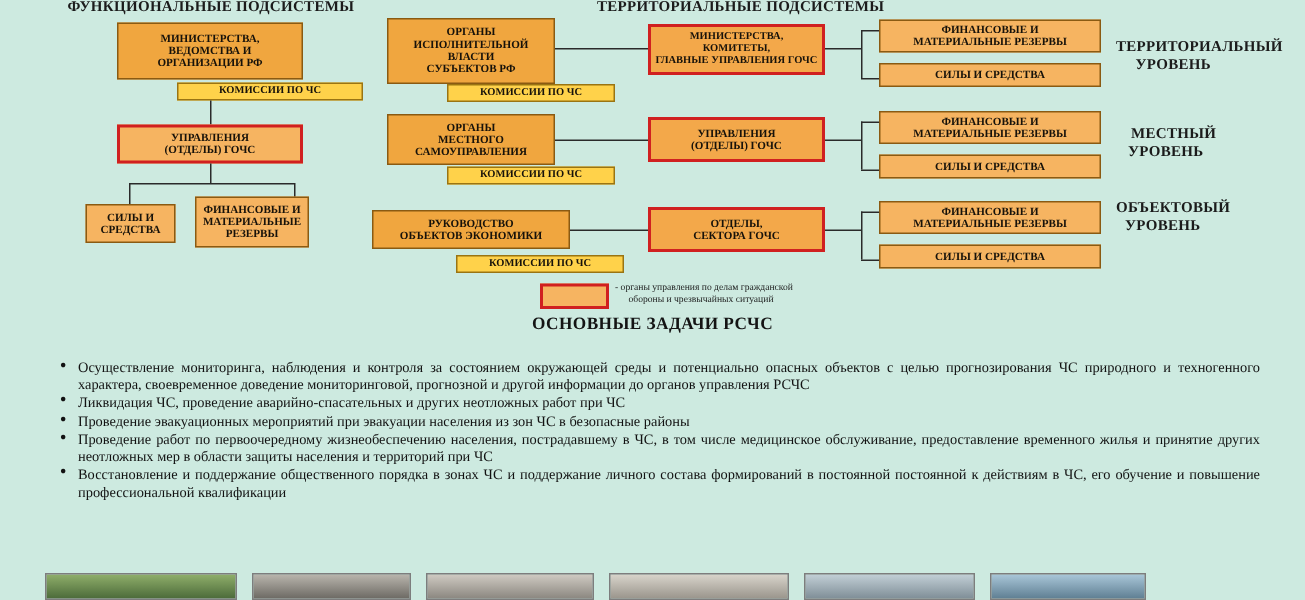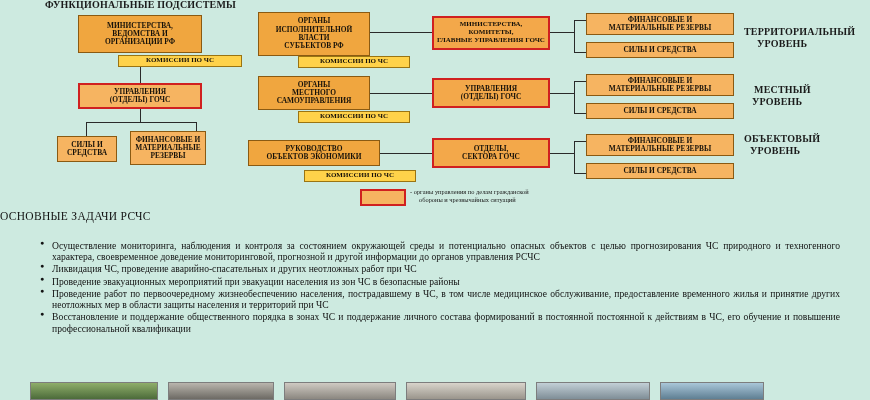--- a/index.html
+++ b/index.html
@@ -61,23 +61,23 @@
     font-size:6.4px;
     color:#1b1b1b;
     line-height:1.25;
     width:230px;
   }
 
   
   .tasks-title{
     position:absolute;
     left:0;right:0;
-    text-align:left;
+    text-align:center;
     font-size:11.5px;
-    font-weight:normal;
+    font-weight:bold;
     color:#141414;
     letter-spacing:.3px;
   }
   .tasks{
     position:absolute;
     left:40px;top:240px;width:800px;
     font-size:9.6px;
     color:#121212;
     line-height:1.17;
   }
@@ -98,20 +98,21 @@
   
   .strip{position:absolute;left:0;top:382px;width:870px;height:18px;}
   .ph{position:absolute;top:0;height:18px;border:1px solid #7d7d7d;box-sizing:border-box;}
 </style>
 </head>
 <body>
 
 <div class="canvas">
 
   <div class="hdr" style="left:45px;top:-1px;">ФУНКЦИОНАЛЬНЫЕ ПОДСИСТЕМЫ</div>
+  <div class="hdr" style="left:398px;top:-1px;">ТЕРРИТОРИАЛЬНЫЕ ПОДСИСТЕМЫ</div>
 
   <div class="hdr" style="left:744px;top:26px;">ТЕРРИТОРИАЛЬНЫЙ</div>
   <div class="hdr" style="left:757px;top:38px;">УРОВЕНЬ</div>
 
   <div class="hdr" style="left:754px;top:84px;">МЕСТНЫЙ</div>
   <div class="hdr" style="left:752px;top:96px;">УРОВЕНЬ</div>
 
   <div class="hdr" style="left:744px;top:133px;">ОБЪЕКТОВЫЙ</div>
   <div class="hdr" style="left:750px;top:145px;">УРОВЕНЬ</div>
 

